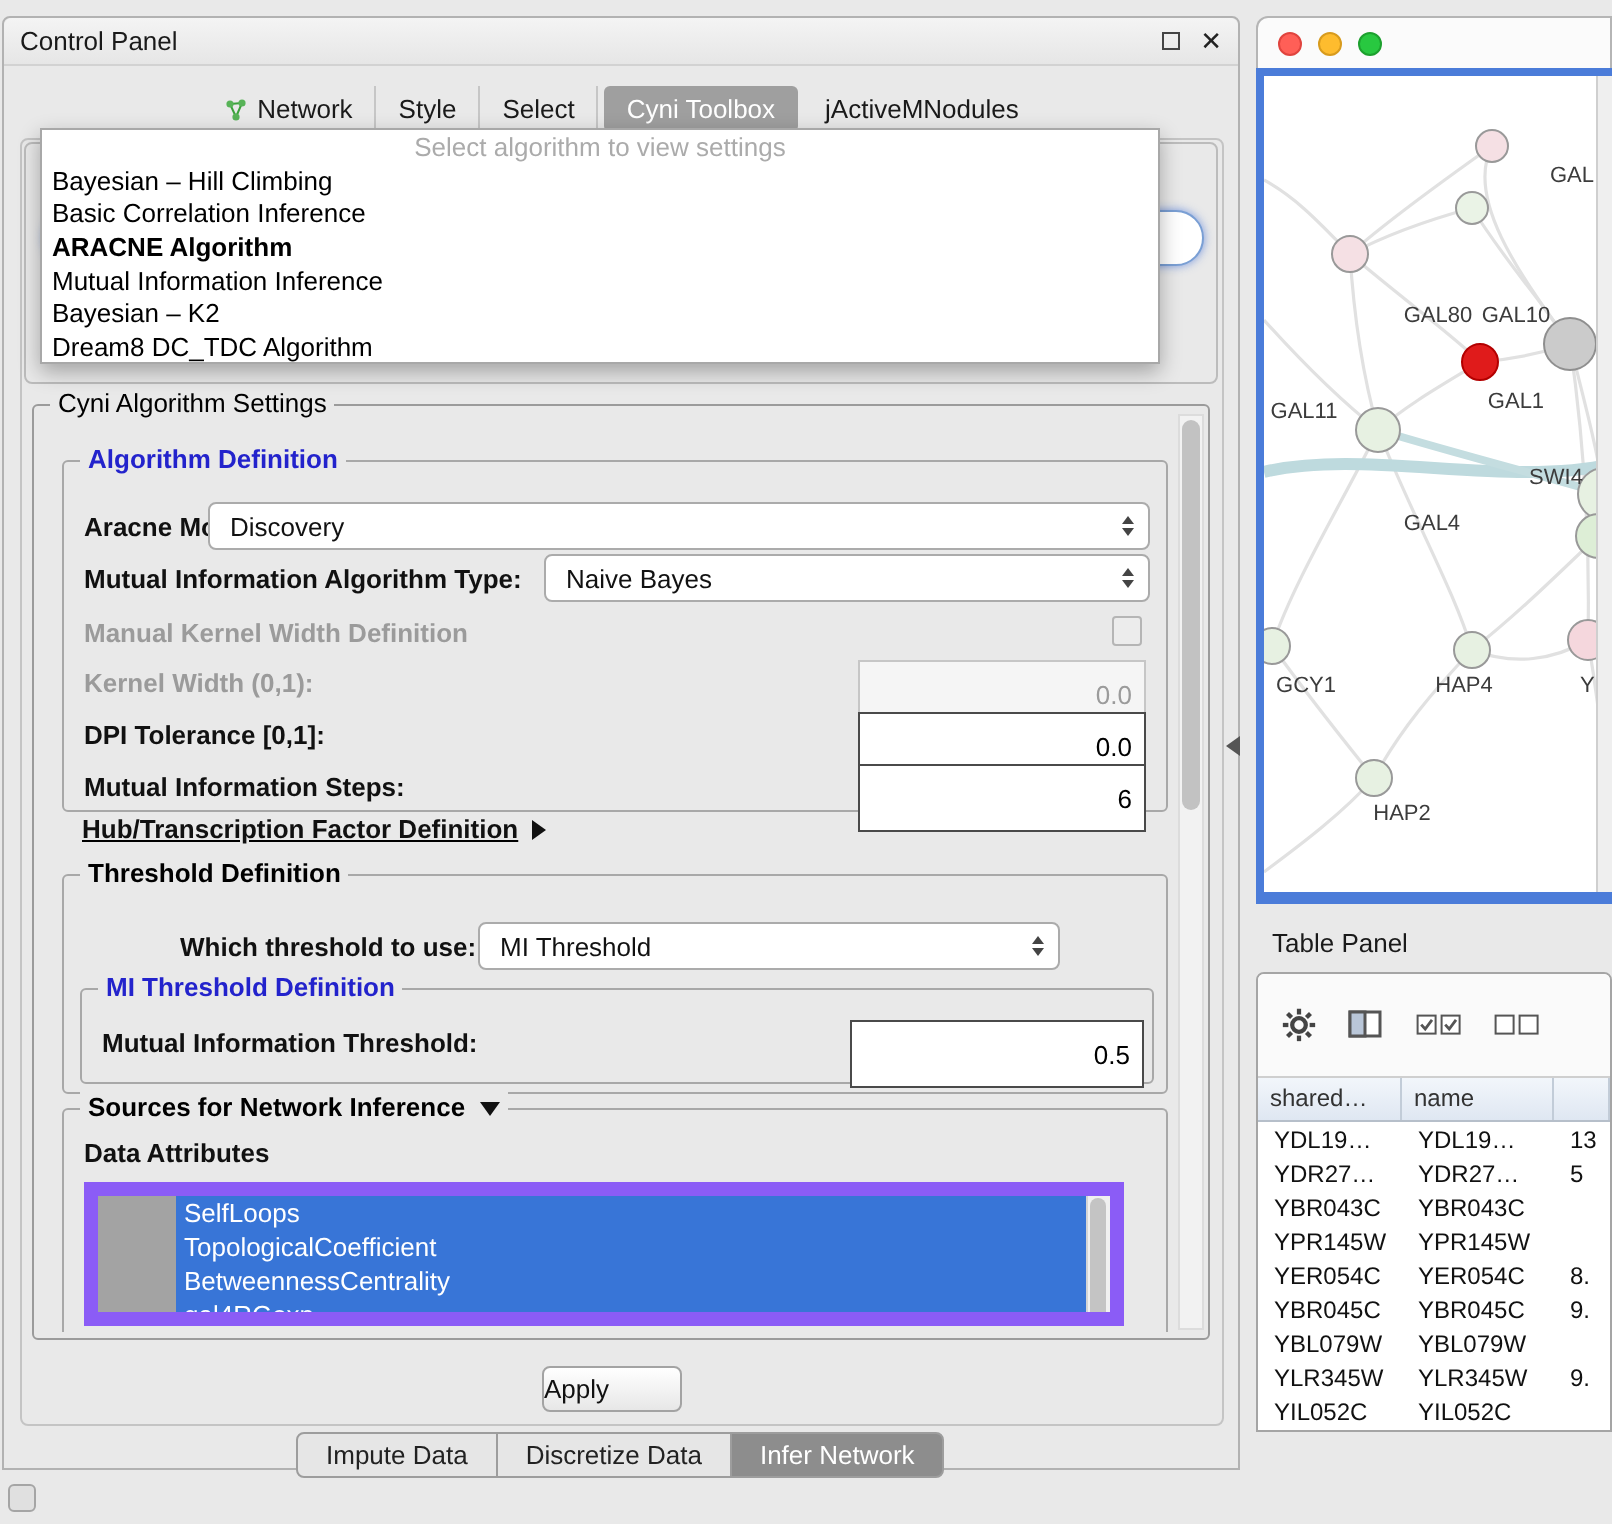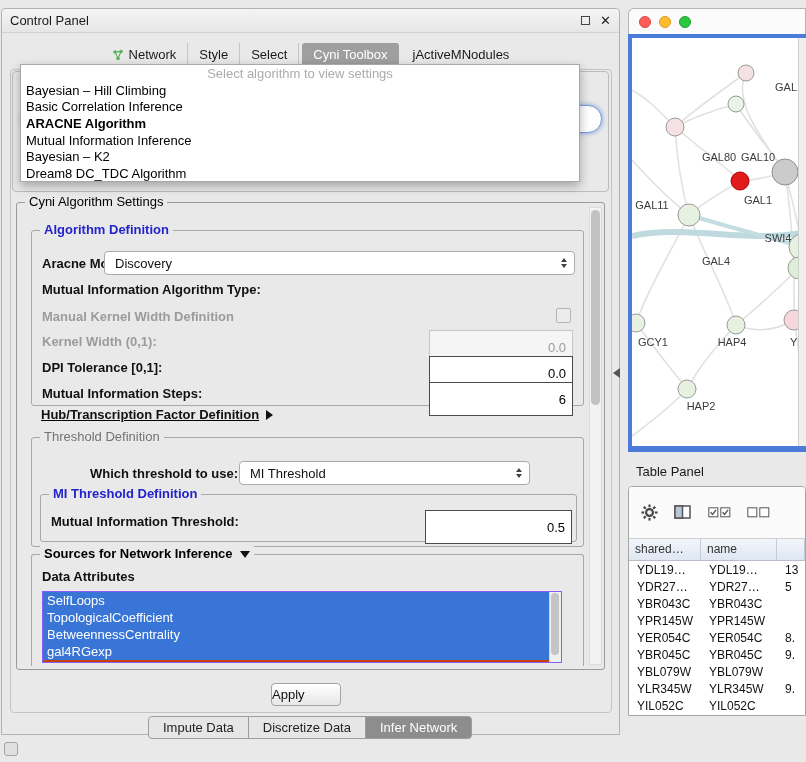--- a/index.html
+++ b/index.html
@@ -30,40 +30,40 @@
 
   
   .popup{position:absolute;left:18px;top:55px;width:560px;height:118px;background:#fff;border:1px solid #a8a8a8;box-shadow:0 4px 10px rgba(0,0,0,.3);z-index:10;}
   .popup-row{height:16.7px;display:flex;align-items:center;padding:0 5px;font-size:13px;color:#000;white-space:nowrap;}
   .popup-row.ph{justify-content:center;color:#ababab;}
 
   
   .groupbox{position:absolute;border:1px solid #9b9b9b;border-radius:3px;}
   .gtitle{position:absolute;top:-9px;left:8px;background:#e9e9e9;padding:0 4px;font-size:13px;white-space:nowrap;}
   .t-blue{color:#2323cc;font-weight:bold;}
-  .t-green{color:#737373;font-weight:normal;}
+  .t-green{color:#000000;font-weight:bold;}
 
   
   .combo{position:absolute;background:#fff;border:1px solid #ababab;border-radius:4px;display:flex;align-items:center;padding:0 24px 0 10px;font-size:13px;color:#111;}
   .arrows{position:absolute;right:7px;top:50%;transform:translateY(-50%);display:flex;flex-direction:column;gap:2px;}
   .tri-u{width:0;height:0;border-left:3.5px solid transparent;border-right:3.5px solid transparent;border-bottom:4.5px solid #444;}
   .tri-d{width:0;height:0;border-left:3.5px solid transparent;border-right:3.5px solid transparent;border-top:4.5px solid #444;}
   .tri-right{display:inline-block;width:0;height:0;border-top:5px solid transparent;border-bottom:5px solid transparent;border-left:7px solid #111;margin-left:7px;}
   .tri-down{display:inline-block;width:0;height:0;border-left:5px solid transparent;border-right:5px solid transparent;border-top:7px solid #111;margin-left:7px;position:relative;top:1px;}
 
   .tfield{position:absolute;background:#fff;border:1px solid #4a4a4a;font-size:13px;text-align:right;padding:16px 6px;color:#000;}
   .tfield.dis{border-color:#c6c6c6;color:#9b9b9b;background:#f5f5f5;}
   .checkbox{position:absolute;width:15px;height:15px;background:#ececec;border:1px solid #b5b5b5;border-radius:2px;}
 
   
   .vtrack{position:absolute;background:#f2f2f2;border:1px solid #dcdcdc;}
   .vthumb{position:absolute;background:#c2c2c2;border-radius:5px;}
 
   
-  .attr-list{position:absolute;background:#c2410c;border:1px solid #8b5cf6;overflow:hidden;}
+  .attr-list{position:absolute;background:#a3a3a3;border:7px solid #8b5cf6;overflow:hidden;padding-left:39px;}
   .attr-item{height:17px;line-height:17px;background:#3875d7;color:#fff;font-size:13px;padding-left:4px;width:calc(100% - 12px);white-space:nowrap;}
 
   .apply-btn{position:absolute;left:269px;top:674px;width:70px;height:23px;border:1px solid #a3a3a3;border-radius:4px;background:linear-gradient(#ffffff,#e7e7e7);font-size:13px;display:flex;align-items:center;justify-content:flex-start;color:#111;}
 
   .btabs{position:absolute;left:146px;top:707px;display:flex;height:23px;font-size:13px;}
   .btab{display:flex;align-items:center;padding:0 14px;background:#e6e6e6;border:1px solid #9d9d9d;margin-left:-1px;color:#222;}
   .btab:first-child{border-radius:4px 0 0 4px;margin-left:0;}
   .btab:last-child{border-radius:0 4px 4px 0;}
   .btab.sel{background:#8d8d8d;color:#fff;}
 
@@ -158,20 +158,27 @@
         <span class="abs lbl b" style="left:10px;top:25px;">Aracne Mode:</span>
         <div class="combo" style="left:72px;top:20px;width:471px;height:24px;">
           <span>Discovery</span>
           <span class="arrows">
               <span class="tri-u"></span>
               <span class="tri-d"></span>
             </span>
         </div>
 
         <span class="abs lbl b" style="left:10px;top:51px;">Mutual Information Algorithm Type:</span>
+        <div class="combo" style="left:240px;top:46px;width:303px;height:24px;">
+          <span>Naive Bayes</span>
+          <span class="arrows">
+              <span class="tri-u"></span>
+              <span class="tri-d"></span>
+            </span>
+        </div>
 
         <span class="abs lbl b gray" style="left:10px;top:78px;">Manual Kernel Width Definition</span>
         <span class="checkbox" style="left:524px;top:77px;"></span>
 
         <span class="abs lbl b gray" style="left:10px;top:103px;">Kernel Width (0,1):</span>
         <input class="tfield dis" style="left: 397px; top: 99px; width: 144px; height: 20px;" readonly="" value="0.0">
 
         <span class="abs lbl b" style="left:10px;top:129px;">DPI Tolerance [0,1]:</span>
         <input class="tfield" style="left: 397px; top: 125px; width: 144px; height: 20px;" value="0.0">
 

